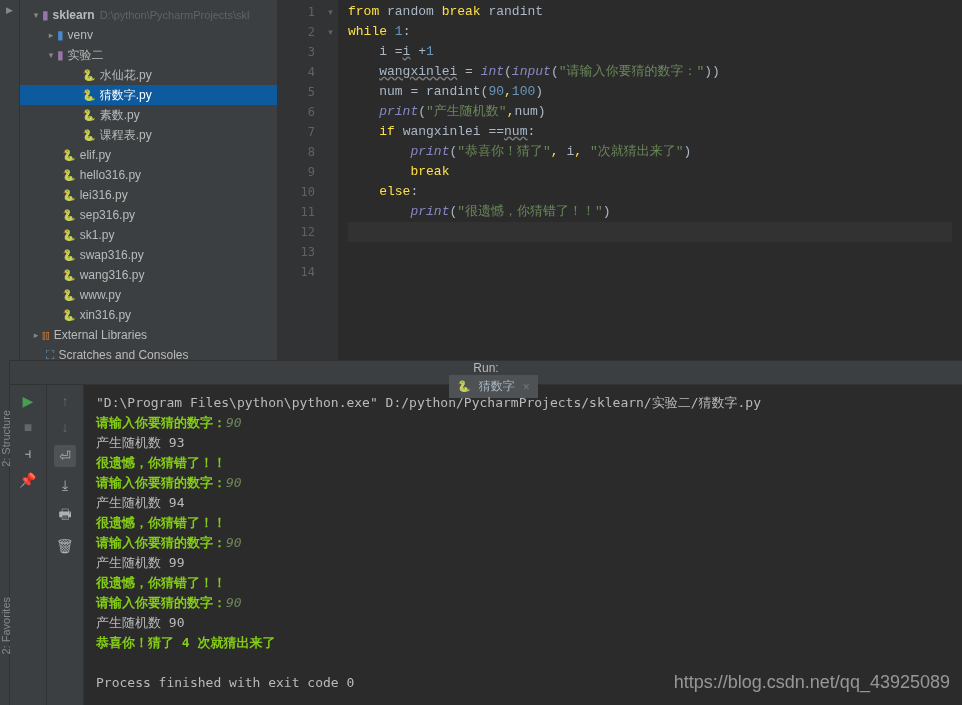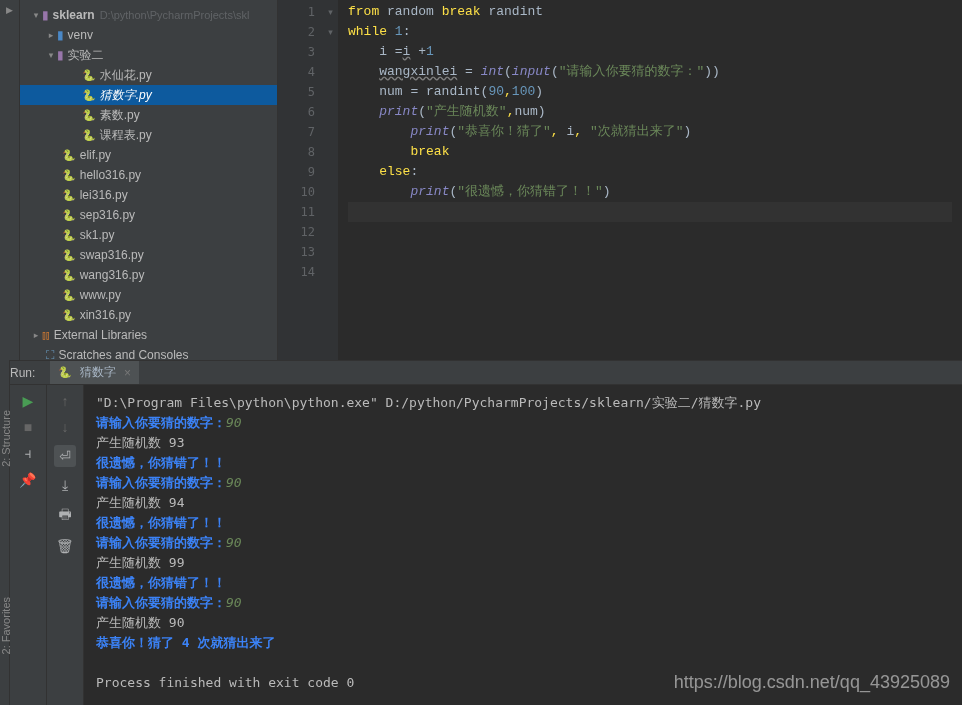--- a/index.html
+++ b/index.html
@@ -45,21 +45,21 @@
       cursor: pointer;
       white-space: nowrap;
     }
     .tree-item.selected { background: #0d5a9e; color: #fff; }
     .expand-arrow { width: 12px; color: #888; font-size: 9px; display: inline-block; text-align: center; }
     .folder-icon { color: #9876aa; margin-right: 4px; }
     .folder-blue { color: #4a88c7; margin-right: 4px; }
     .py-icon { color: #3776ab; margin-right: 4px; font-size: 11px; }
     .lib-icon { color: #cc7832; margin-right: 4px; }
     .tree-label { color: #bababa; }
-    .tree-item.selected .tree-label { color: #fff; font-style: italic; }
+    .tree-item.selected .tree-label { color: #fff; }
     .dim-path { color: #606366; margin-left: 5px; font-size: 11px; }
     .indent-1 { padding-left: 25px; }
     .indent-2 { padding-left: 42px; }
     .indent-3 { padding-left: 62px; }
     
     .editor-area { flex: 1; display: flex; background: #2b2b2b; }
     .gutter {
       width: 45px;
       background: #313335;
       text-align: right;
@@ -95,20 +95,21 @@
     .caret-line { background: #323232; }
     
     .run-header {
       height: 25px;
       background: #3c3f41;
       border-top: 1px solid #323232;
       border-bottom: 1px solid #323232;
       display: flex;
       align-items: center;
       padding-left: 10px;
+      flex-direction: column;
     }
     .run-header-label { color: #bababa; }
     .run-tab {
       margin-left: 15px;
       padding: 3px 8px;
       background: #4e5254;
       display: flex;
       align-items: center;
       gap: 4px;
     }
@@ -140,21 +141,21 @@
     .tb-icon.active { background: #4e5254; padding: 3px 5px; border-radius: 3px; }
     .console-output {
       flex: 1;
       padding: 8px 12px;
       font-family: Consolas, "SimSun", monospace;
       font-size: 13px;
       line-height: 20px;
       color: #bababa;
     }
     .console-line { white-space: pre; }
-    .console-bold { font-weight: bold; color: #3b82f6; }
+    .console-bold { font-weight: bold; color: #84cc16; }
     .console-green { color: #6a8759; font-style: italic; }
     
     .watermark {
       position: absolute;
       bottom: 12px;
       right: 12px;
       color: rgba(255,255,255,0.5);
       font-size: 18px;
     }
     .left-edge-bar {
@@ -293,20 +294,21 @@
         <div></div>
         <div></div>
       </div>
     <div class="code" id="code">
         <div class="code-line"><span class="kw-orange">from </span>random <span class="kw-orange">break </span>randint</div>
         <div class="code-line"><span class="kw-orange">while </span><span class="num">1</span>:</div>
         <div class="code-line">    i =<span class="typo">i</span> +<span class="num">1</span></div>
         <div class="code-line">    <span class="typo">wangxinlei</span> = <span class="builtin">int</span>(<span class="builtin">input</span>(<span class="str">"请输入你要猜的数字："</span>))</div>
         <div class="code-line">    num = randint(<span class="num">90</span><span class="kw-orange">,</span><span class="num">100</span>)</div>
         <div class="code-line">    <span class="builtin">print</span>(<span class="str">"产生随机数"</span><span class="kw-orange">,</span>num)</div>
+        <div class="code-line">    <span class="kw-orange">if </span>wangxinlei ==<span class="typo">num</span>:</div>
         <div class="code-line">        <span class="builtin">print</span>(<span class="str">"恭喜你！猜了"</span><span class="kw-orange">, </span>i<span class="kw-orange">, </span><span class="str">"次就猜出来了"</span>)</div>
         <div class="code-line">        <span class="kw-orange">break</span></div>
         <div class="code-line">    <span class="kw-orange">else</span>:</div>
         <div class="code-line">        <span class="builtin">print</span>(<span class="str">"很遗憾，你猜错了！！"</span>)</div>
         <div class="code-line caret-line">&nbsp;</div>
         <div class="code-line">&nbsp;</div>
       </div>
   </div>
 </div>
 

